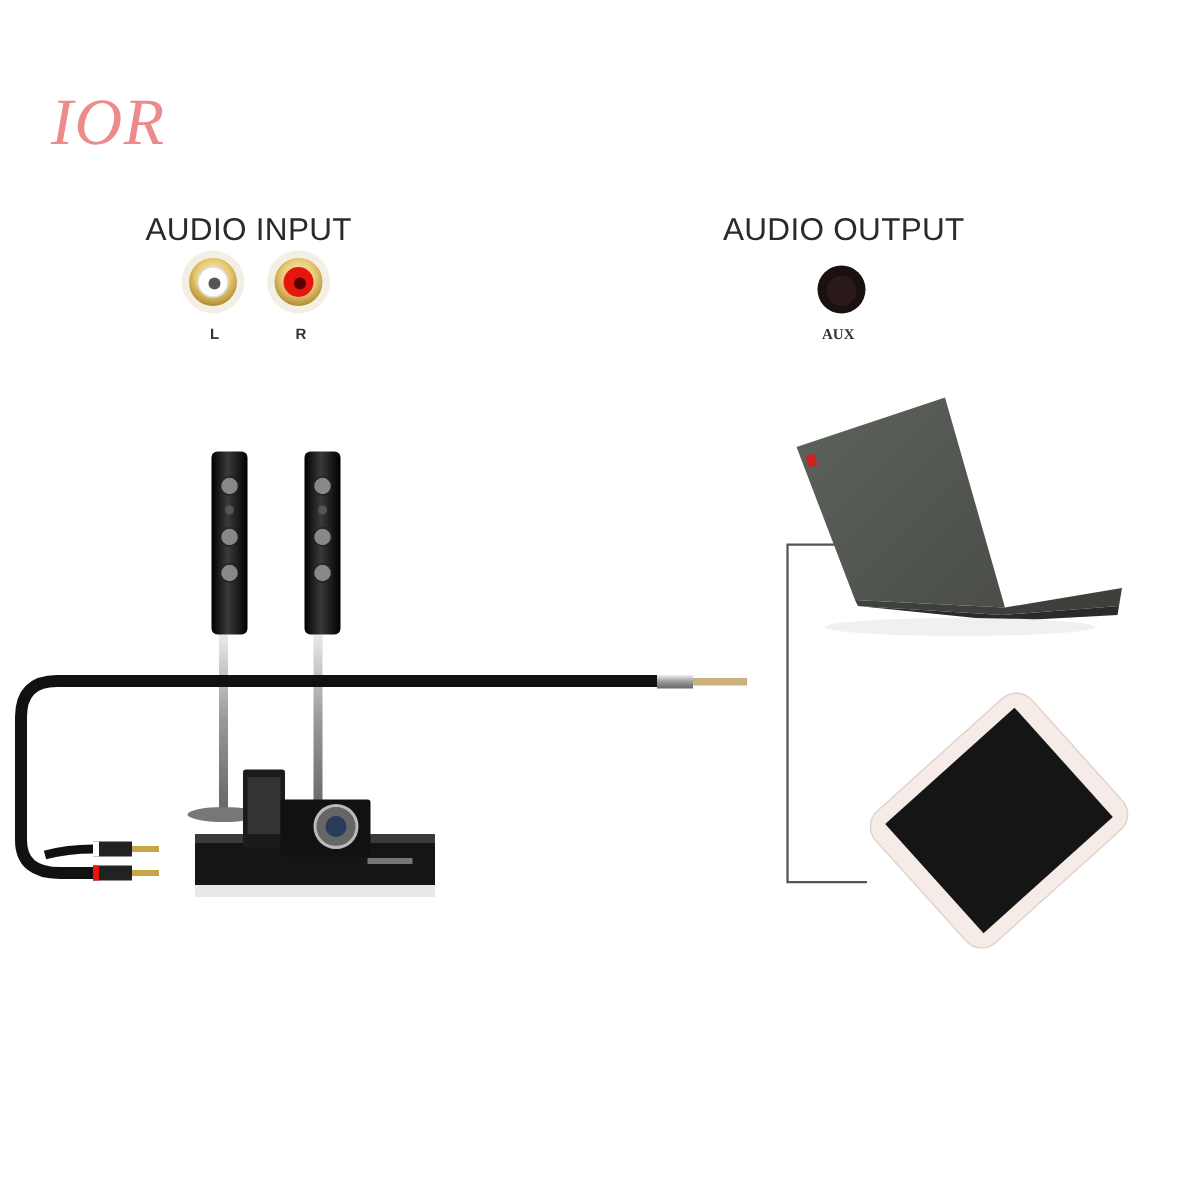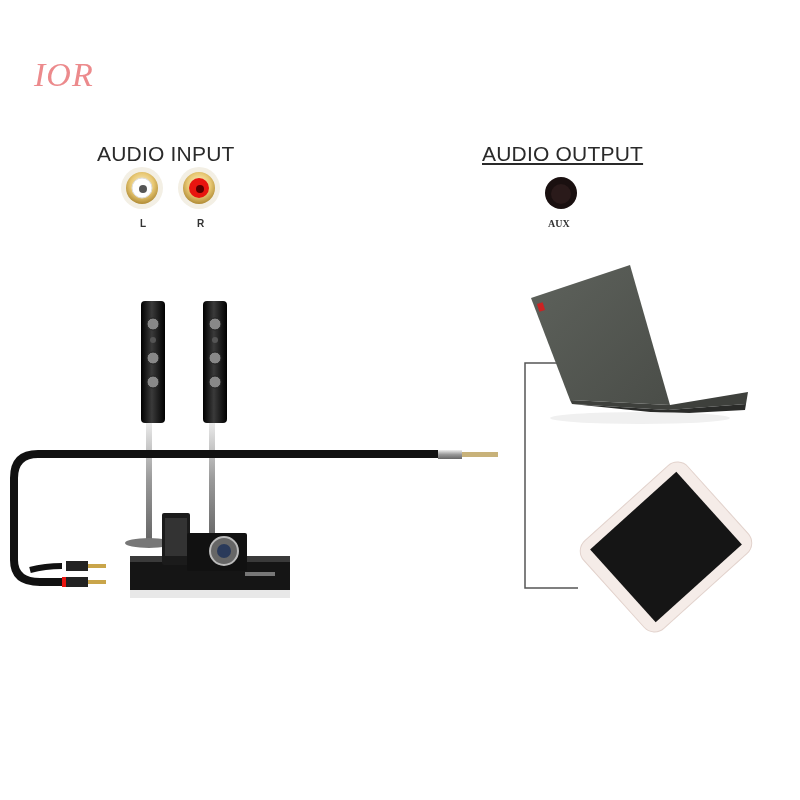--- a/index.html
+++ b/index.html
@@ -1,29 +1,29 @@
 <!DOCTYPE html>
 <html><head>
 <meta charset="utf-8">
 <style>
   html, body { margin:0; padding:0; }
   body { width:800px; height:800px; background:#ffffff; position:relative; overflow:hidden; font-family:"Liberation Sans", sans-serif; }
   .abs { position:absolute; }
-  .watermark { left:34px; top:56px; font-family:"Liberation Serif", serif; font-style:italic; font-size:34px; color:#ec8a8c; letter-spacing:1px; }
+  .watermark { left:34px; top:56px; font-family:"Liberation Serif", serif; font-style:italic; font-size:44px; color:#ec8a8c; letter-spacing:1px; }
   .heading { font-family:"Liberation Sans", sans-serif; font-size:21px; color:#2a2a2a; font-weight:400; letter-spacing:0.2px; }
   .small-label { font-size:10px; font-weight:700; color:#333; }
   svg { position:absolute; left:0; top:0; }
 </style>
 </head>
 <body>
 
 <div class="abs watermark">IOR</div>
 
 <div class="abs heading" style="left:97px;top:142px;">AUDIO INPUT</div>
-<div class="abs heading" style="left:482px;top:142px;text-decoration:underline;">AUDIO OUTPUT</div>
+<div class="abs heading" style="left:482px;top:142px;">AUDIO OUTPUT</div>
 
 <div class="abs small-label" style="left:140px;top:218px;">L</div>
 <div class="abs small-label" style="left:197px;top:218px;">R</div>
 <div class="abs small-label" style="left:548px;top:218px;font-family:Liberation Serif, serif;">AUX</div>
 
 <svg width="800" height="800" viewBox="0 0 800 800">
   <defs>
     <radialGradient id="gold" cx="50%" cy="40%" r="60%">
       <stop offset="0%" stop-color="#fff6d8"></stop>
       <stop offset="60%" stop-color="#e8c873"></stop>

